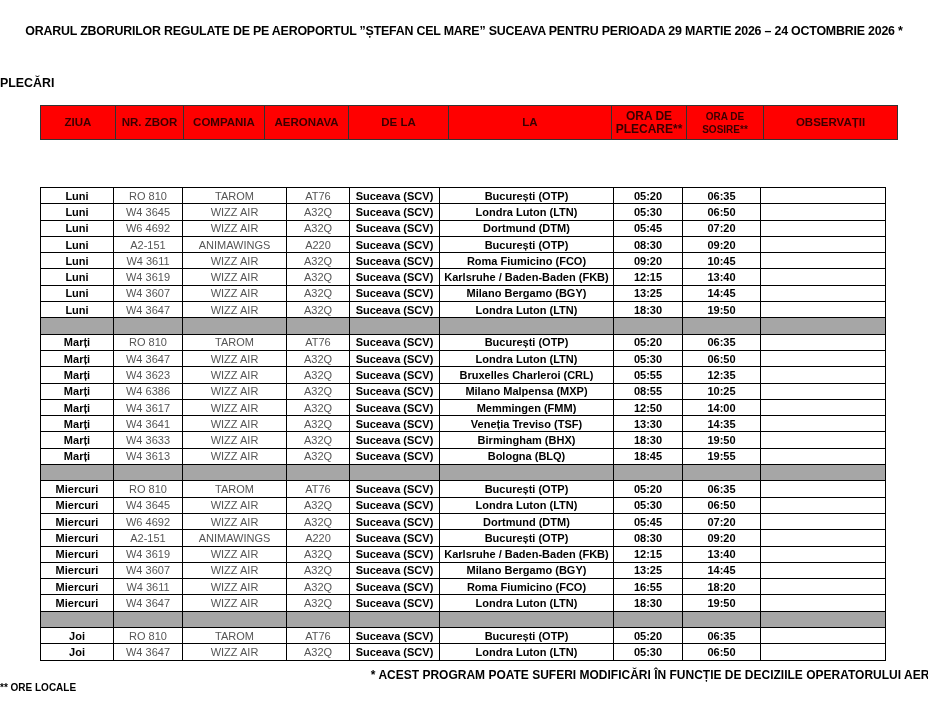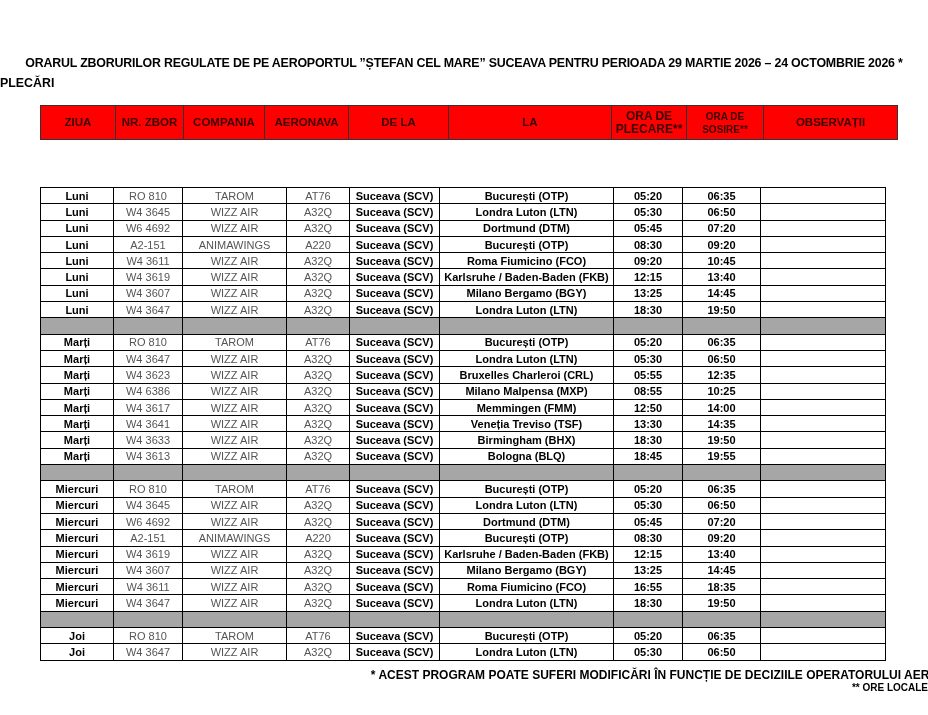--- a/index.html
+++ b/index.html
@@ -1,28 +1,28 @@
 <!DOCTYPE html>
 <html><head>
 <meta charset="utf-8">
 <style>
   html, body { margin:0; padding:0; background:#ffffff; }
   body { width:928px; height:715px; position:relative; overflow:hidden; font-family:"Liberation Sans", sans-serif; color:#000; }
-  .title { position:absolute; left:0; top:56px; width:928px; text-align:center; font-weight:bold; font-size:12.4px; letter-spacing:-0.2px; }
+  .title { position:absolute; left:0; top:24px; width:928px; text-align:center; font-weight:bold; font-size:12.4px; letter-spacing:-0.2px; }
   .subtitle { position:absolute; left:0; top:76px; width:928px; text-align:left; font-weight:bold; font-size:12.4px; }
   table { border-collapse:collapse; position:absolute; table-layout:fixed;border-radius:9px; }
   .hdr { left:40px; top:105px; width:857px; height:35px; }
   .hdr th { background:#ff0000; color:#3a0000; border:1px solid #333; font-size:11.5px; font-weight:bold; text-align:center; padding:0; line-height:13px; }
   .body-tbl { left:40px; top:187px; width:845px; }
   .body-tbl td { border:1px solid #000; height:15.3px; padding:0; font-size:11px; text-align:center; line-height:14px; white-space:nowrap; overflow:hidden; }
   .body-tbl td.b { font-weight:bold; }
   .body-tbl td.g { color:#555; }
   .body-tbl tr.sep td { background:#a6a6a6; }
   .foot1 { position:absolute; left:0; top:668px; width:928px; text-align:right; font-weight:bold; font-size:12px;padding-left:22px; }
-  .foot2 { position:absolute; left:0; top:682px; width:928px; text-align:right; font-weight:bold; font-size:10px; }
+  .foot2 { position:absolute; left:0; top:682px; width:928px; text-align:left; font-weight:bold; font-size:10px; }
 </style>
 </head>
 <body>
 
 <div class="title">ORARUL ZBORURILOR REGULATE DE PE AEROPORTUL ”ȘTEFAN CEL MARE” SUCEAVA PENTRU PERIOADA 29 MARTIE  2026 – 24 OCTOMBRIE 2026 *</div>
 <div class="subtitle">PLECĂRI</div>
 
 <table class="hdr">
   <colgroup>
     <col style="width:75px">
@@ -328,21 +328,21 @@
         <td></td>
       </tr>
       <tr>
         <td class="b">Miercuri</td>
         <td class="g">W4 3611</td>
         <td class="g">WIZZ AIR</td>
         <td class="g">A32Q</td>
         <td class="b">Suceava (SCV)</td>
         <td class="b">Roma Fiumicino (FCO)</td>
         <td class="b">16:55</td>
-        <td class="b">18:35</td>
+        <td class="b">18:20</td>
         <td></td>
       </tr>
       <tr>
         <td class="b">Miercuri</td>
         <td class="g">W4 3647</td>
         <td class="g">WIZZ AIR</td>
         <td class="g">A32Q</td>
         <td class="b">Suceava (SCV)</td>
         <td class="b">Londra Luton (LTN)</td>
         <td class="b">18:30</td>

